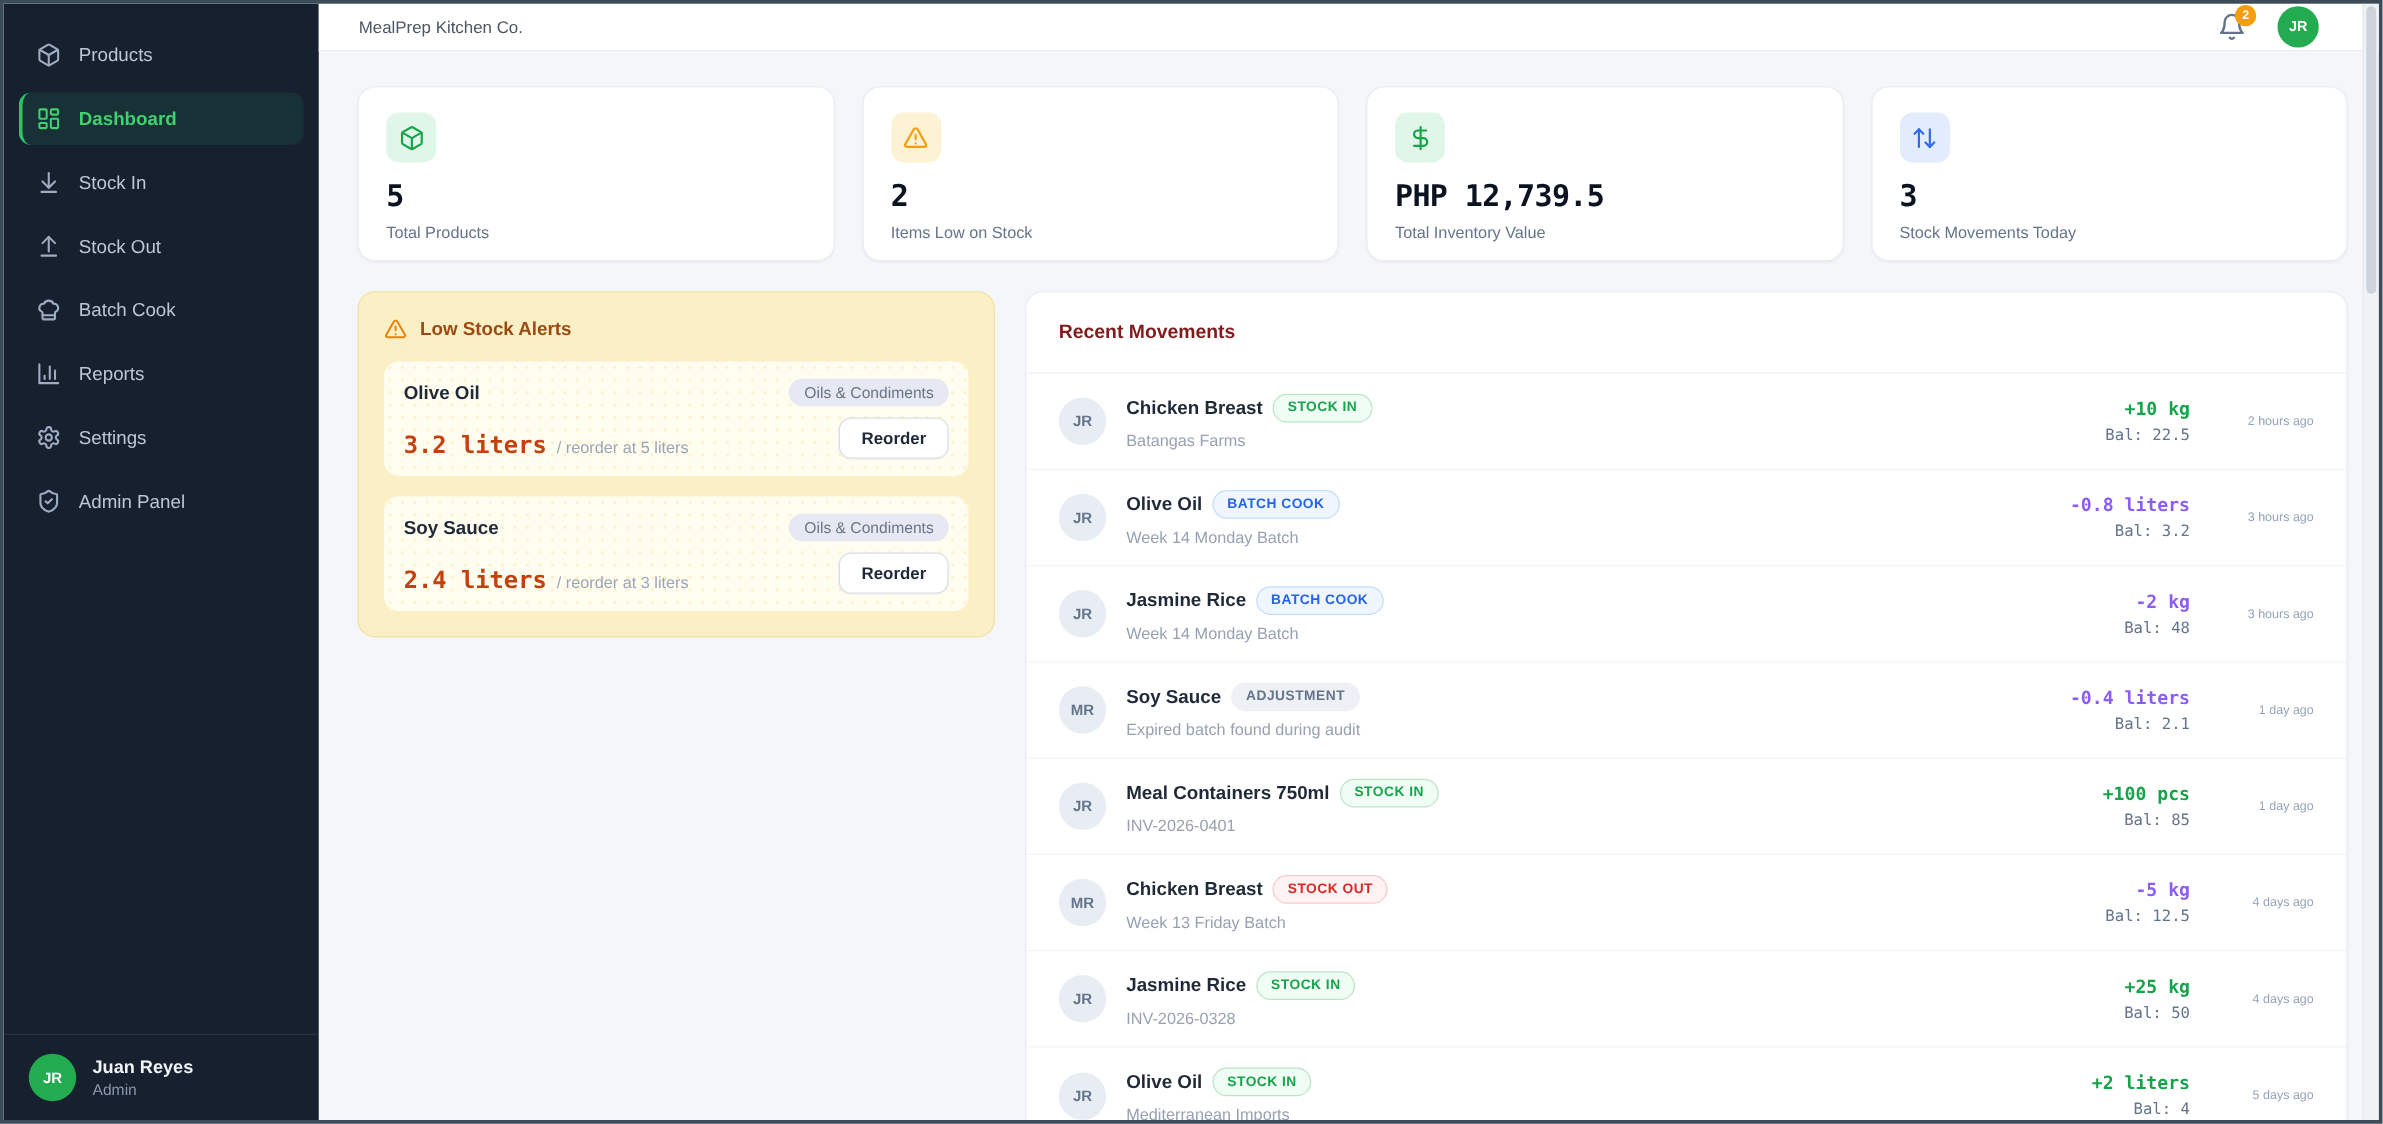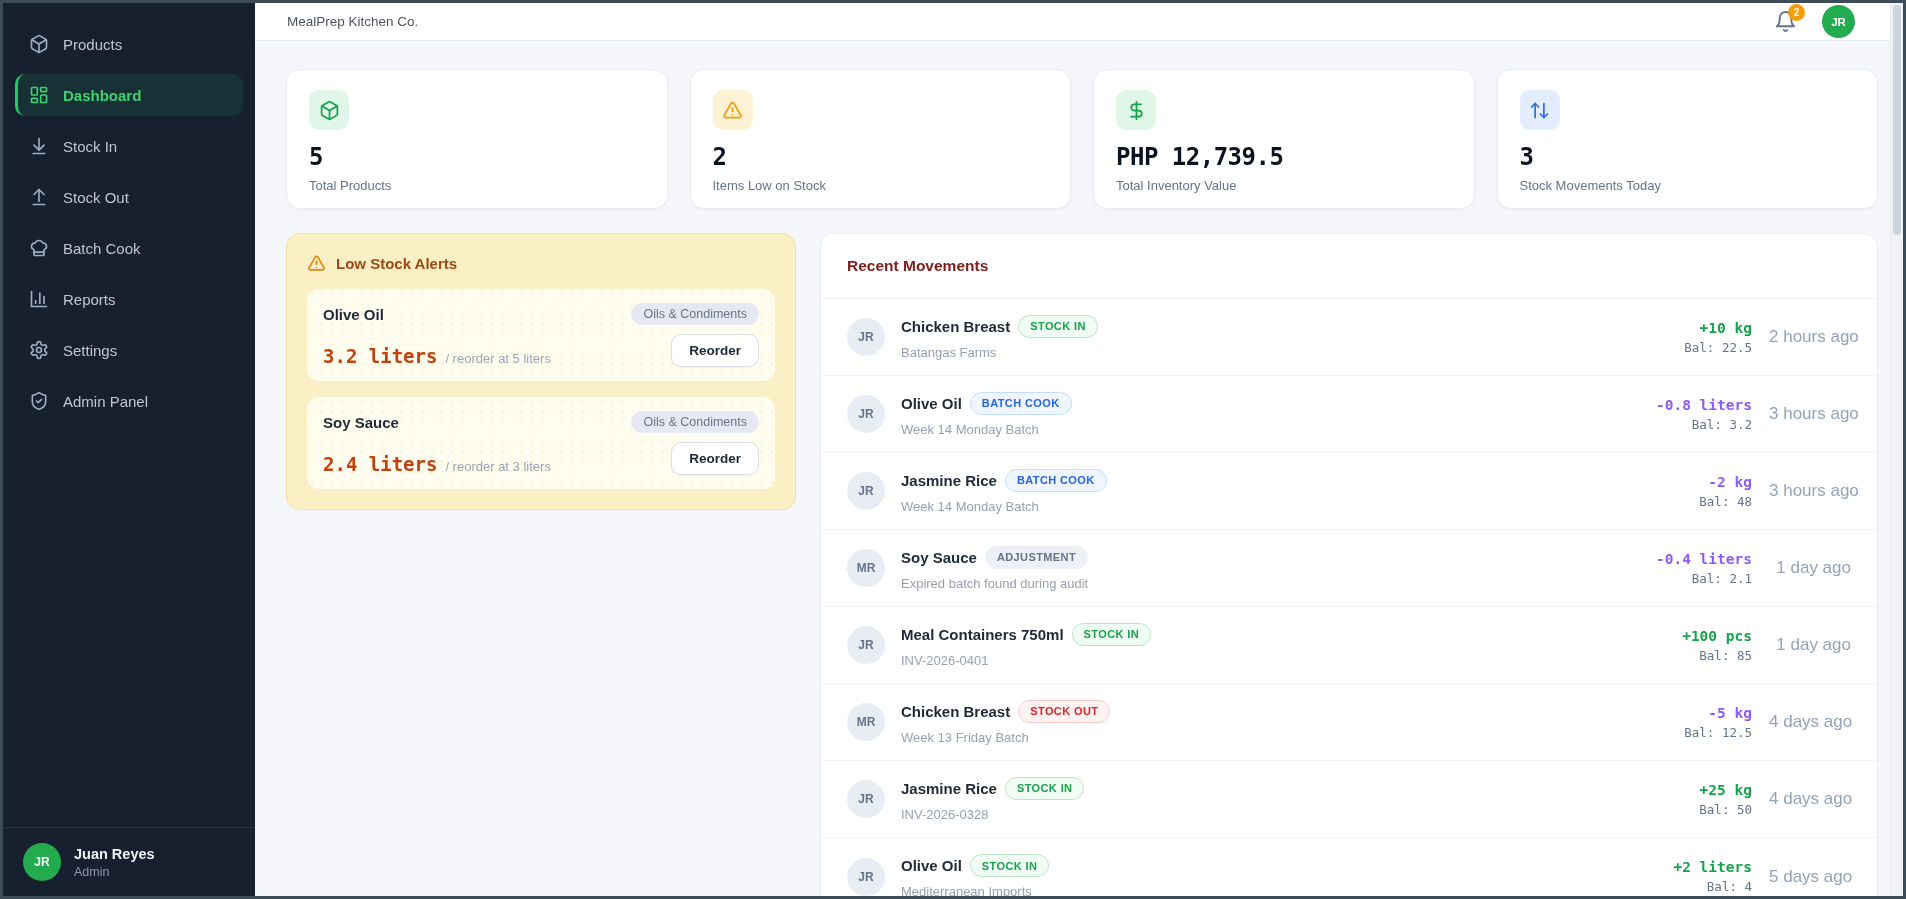--- a/index.html
+++ b/index.html
@@ -147,21 +147,21 @@
   .b-cook { color:#2563eb; background:#eff6ff; border:1px solid #c3ddfd; }
   .b-adj  { color:#64748b; background:#edf0f5; border:1px solid #edf0f5; }
   .b-out  { color:#dc2626; background:#fef2f2; border:1px solid #f7caca; }
   .mv-sub { font-size:13px; color:#97a1b2; margin-top:7px; }
   .mv-right { display:flex; align-items:center; gap:17px; }
   .mv-qtyblock { text-align:right; }
   .qty { font-family:"DejaVu Sans Mono", monospace; font-weight:bold; font-size:14.5px; white-space:nowrap; }
   .qty.pos { color:#16a34a; }
   .qty.neg { color:#8b5cf6; }
   .bal { font-family:"DejaVu Sans Mono", monospace; font-size:12.5px; color:#64748b; margin-top:4px; white-space:nowrap; }
-  .mv-time { font-size:17px; color:#94a3b8; width:82px; text-align:right; white-space:nowrap; }
+  .mv-time { font-size:10px; color:#94a3b8; width:82px; text-align:right; white-space:nowrap; }
 
   
   .scrollbar {
     position:absolute; top:0; right:0; bottom:0; width:13px;
     background:#f0f2f5; border-left:1px solid #e4e8ed;
   }
   .scroll-thumb {
     position:absolute; top:2px; left:2px; right:2px; height:230px;
     background:#cbd3dc; border-radius:6px;
   }

